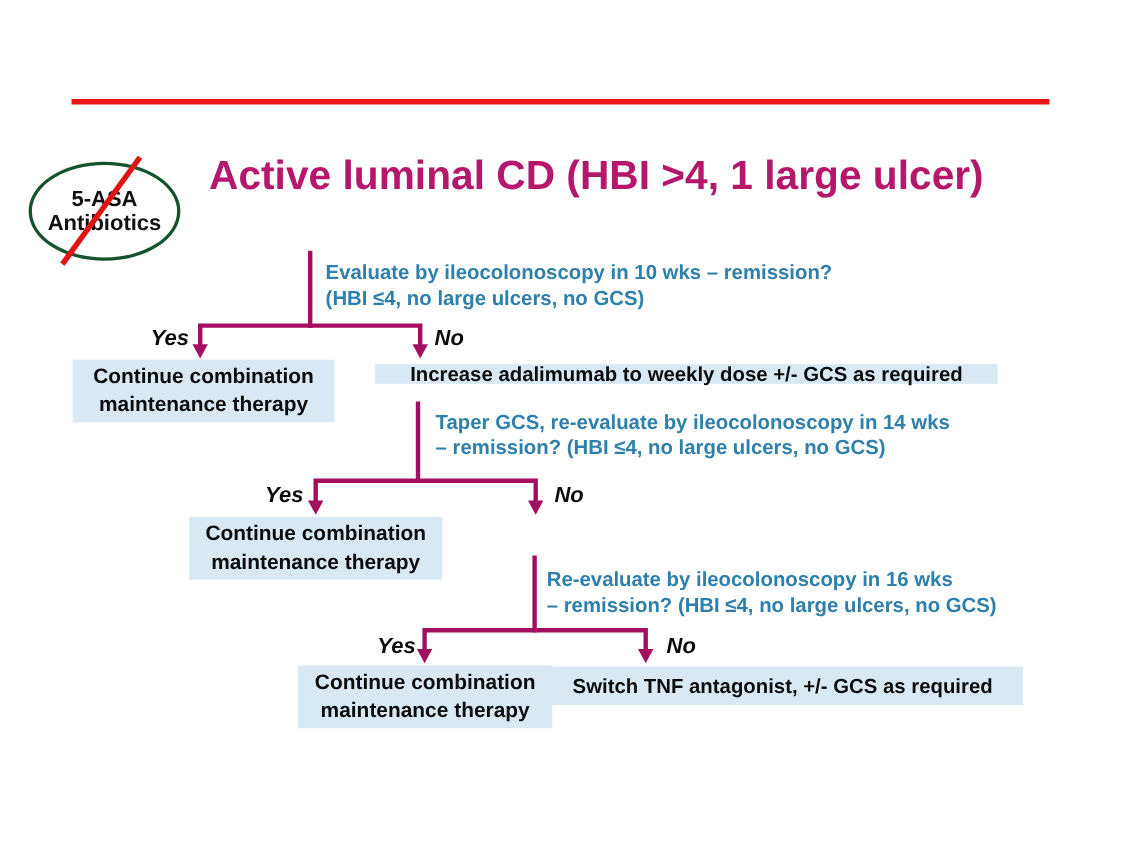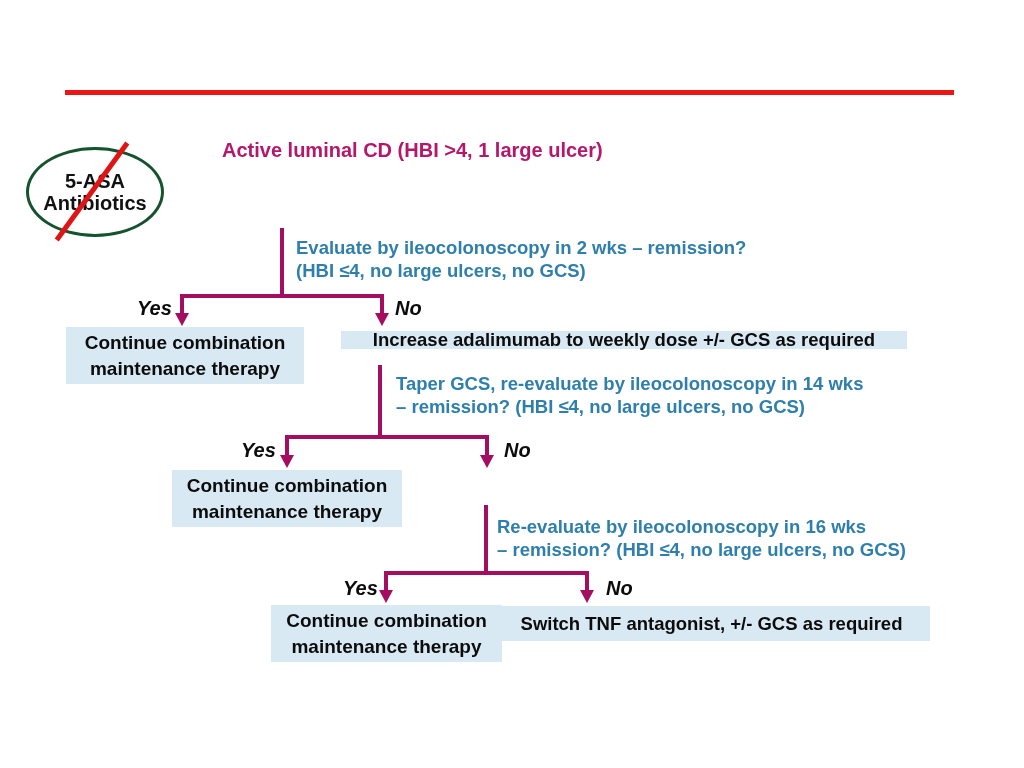--- a/index.html
+++ b/index.html
@@ -9,21 +9,21 @@
   }
   .title{
     position:absolute;left:0;top:26px;width:1024px;text-align:center;
     font-size:40px;font-weight:500;color:#1a1a1a;letter-spacing:0px;
   }
   .title-rule{
     position:absolute;left:65px;top:90px;width:889px;height:5px;background:#ed1515;
   }
   .heading{
     position:absolute;left:190px;top:139px;
-    font-size:20px;font-weight:bold;color:#b5186b;white-space:nowrap;margin-left:32px;
+    font-size:37px;font-weight:bold;color:#b5186b;white-space:nowrap;
   }
   .oval{
     position:absolute;left:26px;top:147px;width:132px;height:84px;
     border:3px solid #14532d;border-radius:50%;
     display:flex;align-items:center;justify-content:center;text-align:center;
     background:#fff;
   }
   .oval-text{font-size:20px;font-weight:bold;line-height:1.1;white-space:pre-line;}
   .slash{
     position:absolute;left:32px;top:189px;width:120px;height:5px;background:#e01414;
@@ -76,21 +76,21 @@
 
   <div class="oval">
     <div class="oval-text">5-ASA
 Antibiotics</div>
   </div>
   <div class="slash"></div>
 
   <div class="heading">Active luminal CD (HBI &gt;4, 1 large ulcer)</div>
 
 
-  <div class="note" style="left:296px;top:236px;">Evaluate by ileocolonoscopy in 2 wks – remission?
+  <div class="note" style="left:296px;top:236px;">Evaluate by ileocolonoscopy in 10 wks – remission?
 (HBI ≤4, no large ulcers, no GCS)</div>
 
   <div class="yn" style="left:137px;top:297px;">Yes</div>
   <div class="yn" style="left:395px;top:297px;">No</div>
 
   <div class="fbox two" style="left:66px;top:327px;width:238px;height:57px;">Continue combination
 maintenance therapy</div>
   <div class="fbox" style="left:341px;top:331px;width:566px;height:18px;">Increase adalimumab to weekly dose +/- GCS as required</div>
 
   <div class="note" style="left:396px;top:372px;">Taper GCS, re-evaluate by ileocolonoscopy in 14 wks

